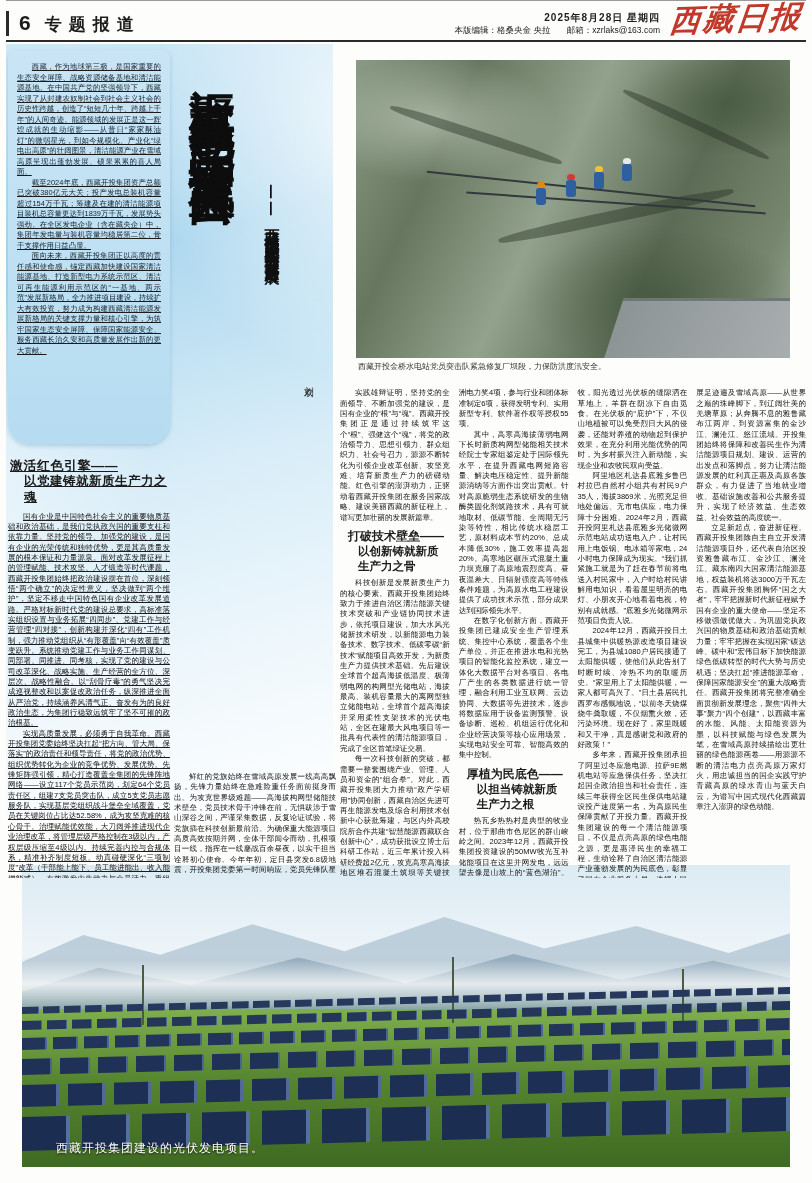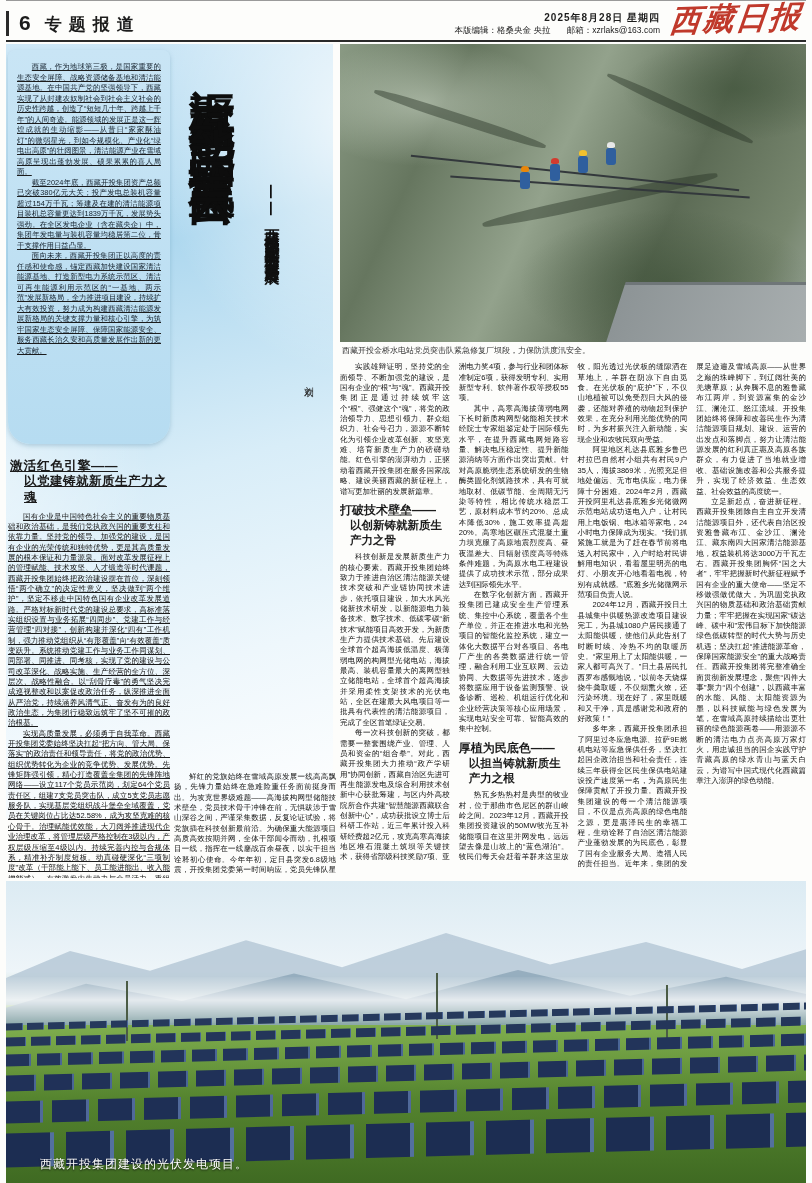--- a/index.html
+++ b/index.html
@@ -45,42 +45,42 @@
   .headline-col { position:absolute; left:168px; top:4px; width:162px; height:830px; z-index:1; }
   .vtitle { position:absolute; left:8px; top:8px; height:752px; writing-mode:vertical-rl;
             font-size:46px; font-weight:900; letter-spacing:5px; color:#0d0d0d; font-family:"DejaVu Sans","Liberation Sans",sans-serif; }
   .vsub { position:absolute; left:88px; top:138px; height:470px; writing-mode:vertical-rl;
           font-family:"DejaVu Serif","Liberation Serif",serif; font-weight:700; font-size:15px; letter-spacing:2px; color:#101010; }
   .vauthor { position:absolute; left:128px; top:332px; writing-mode:vertical-rl; font-size:9.5px; letter-spacing:3px; color:#222; }
   .headline-cont { position:absolute; left:0; bottom:2px; width:100%; height:102px; overflow:hidden; }
 
   
   .right-area { position:absolute; left:334px; top:2px; right:0; height:834px; z-index:1; }
-  figure { margin:0; }
+  figure { margin:16px; }
   .top-photo { position:relative; height:298px; overflow:hidden; background:
       radial-gradient(40% 30% at 18% 20%, rgba(220,230,215,.5), rgba(0,0,0,0) 70%),
       radial-gradient(35% 25% at 85% 15%, rgba(60,80,55,.55), rgba(0,0,0,0) 70%),
       radial-gradient(45% 35% at 70% 80%, rgba(50,70,45,.5), rgba(0,0,0,0) 70%),
       linear-gradient(115deg,#8a9a84 0%,#66765f 22%,#93a28c 45%,#5c6b55 68%,#77866e 88%,#9aa79a 100%); }
   .rock-streak { position:absolute; background:rgba(40,52,38,.45); border-radius:40%; }
   .rs1 { width:180px; height:10px; left:30px; top:70px; transform:rotate(18deg); }
   .rs2 { width:240px; height:12px; left:140px; top:150px; transform:rotate(-12deg); }
   .rs3 { width:160px; height:9px; left:260px; top:60px; transform:rotate(25deg); }
   .road { position:absolute; right:0; bottom:0; width:46%; height:20%; background:linear-gradient(90deg,#8d9496,#aab0b1);
           transform:skewX(-18deg) translateX(24px); border-top:3px solid #6f7678; }
   .cable { position:absolute; height:2px; background:#33383c; }
   .c1 { width:330px; left:70px; top:128px; transform:rotate(6deg); }
   .c2 { width:300px; left:110px; top:142px; transform:rotate(4deg); }
   .worker { position:absolute; width:10px; height:17px; background:#2f5f9e; border-radius:3px; }
   .worker::before { content:""; position:absolute; top:-6px; left:1px; width:8px; height:6px;
                     border-radius:50% 50% 30% 30%; background:var(--helmet); }
   .top-caption { font-size:8px; color:#333; padding:4px 2px 0 2px; line-height:1.3; }
 
   .body-band { margin-top:6px; height:508px; overflow:hidden; columns:4; column-gap:9px; column-fill:auto; }
-  .band-head { break-inside:avoid; margin:6px 0 4px 0; line-height:1.3; }
+  .band-head { break-inside:avoid; margin:6px 0 4px 8px; line-height:1.3; }
   .band-head .lead { display:block; font-size:12px; font-weight:800; }
   .band-head .main { display:block; font-size:11.5px; font-weight:800; padding-left:10px; }
 
   
   .bottom-photo { position:absolute; left:6px; right:6px; bottom:0; height:302px; overflow:hidden;
       background:linear-gradient(180deg,#dcebf3 0%,#eef5f9 30%,#cfe0d2 38%,#7fae4e 48%,#55842f 72%,#3f6a22 100%); }
   .mtn { position:absolute; left:0; right:0; }
   .mtn1 { top:34px; height:90px; background:#b3c6d4;
           clip-path:polygon(0 70%,8% 40%,18% 62%,30% 28%,42% 58%,55% 20%,68% 55%,80% 30%,92% 60%,100% 38%,100% 100%,0 100%); opacity:.8; }
   .mtn2 { top:58px; height:86px; background:#8fa8ba;

